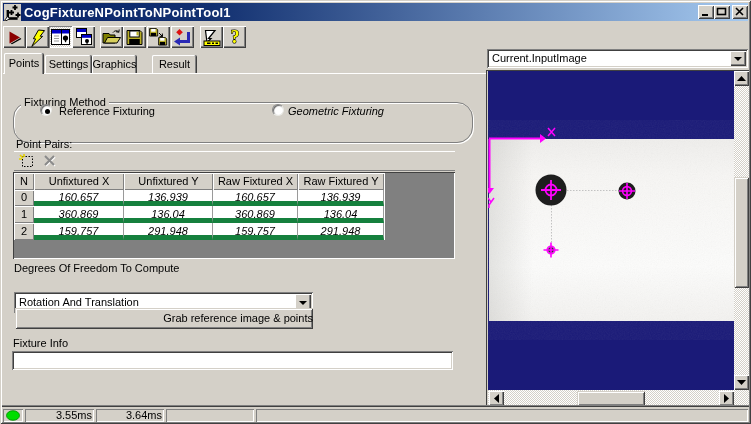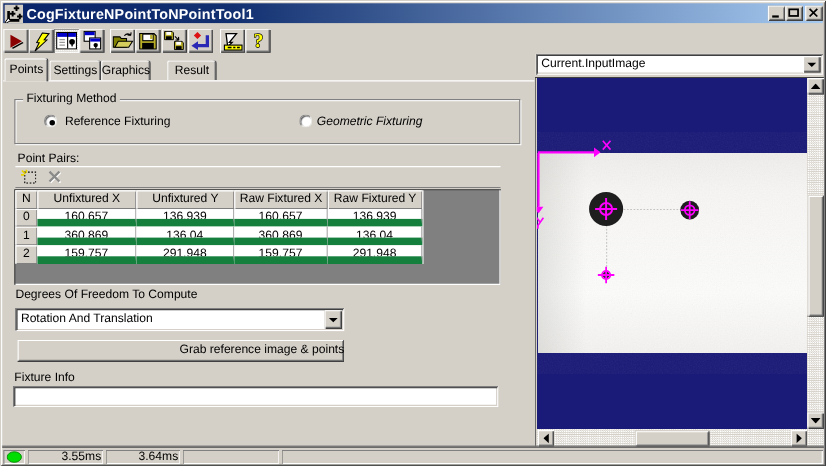--- a/index.html
+++ b/index.html
@@ -44,21 +44,21 @@
 .glabel { position:absolute; top:-7px; left:7px; background:#d4d0c8; padding:0 3px; }
 
 .radio { position:absolute; width:12px; height:12px; border-radius:50%; background:#fff; box-sizing:border-box;
   border:1px solid #878787; border-bottom-color:#e8e8e4; border-right-color:#e8e8e4;
   box-shadow: inset 1px 1px 1px #666; }
 .radio.on::after { content:""; position:absolute; left:3.5px; top:3.5px; width:5px; height:5px; border-radius:50%; background:#000; }
 
 .hdrcell { position:absolute; background:#d4d0c8; text-align:center; overflow:hidden;
   box-shadow: inset 1px 1px 0 #fff, inset -1px -1px 0 #808080; }
 .datacell { position:absolute; background:#fff; text-align:center; overflow:hidden;
-  border-right:1px solid #9a9a9a; border-bottom:7px solid #15803d; }
+  border-right:1px solid #9a9a9a; border-bottom:5px solid #15803d;font-style:italic; }
 
 .combo { background:#fff;
   box-shadow: inset 1px 1px 0 #808080, inset -1px -1px 0 #fff, inset 2px 2px 0 #404040, inset -2px -2px 0 #d4d0c8; }
 .dd { position:absolute; top:2px; right:2px; width:16px; background:#d4d0c8;
   box-shadow: inset 1px 1px 0 #fff, inset -1px -1px 0 #404040, inset -2px -2px 0 #808080;
   display:flex; align-items:center; justify-content:center; }
 .arrow-down { width:0; height:0; border-left:4px solid transparent; border-right:4px solid transparent; border-top:4px solid #000; }
 
 .track { background:repeating-conic-gradient(#fff 0% 25%, #d4d0c8 0% 50%) 0 0/2px 2px; }
 .sbtn { position:absolute; background:#d4d0c8;
@@ -182,21 +182,21 @@
     </svg>
   </div>
 
   <div class="abs tab sel" style="left:4px; width:40px;">Points</div>
   <div class="abs tab" style="left:45px; width:47px;">Settings</div>
   <div class="abs tab" style="left:92px; width:45px;">Graphics</div>
   <div class="abs tab" style="left:152px; width:45px;">Result</div>
   <div id="page" class="abs"></div>
   <div class="abs" style="left:5px;top:56px;width:37px;height:16px;border:1px dotted #000;"></div>
 
-  <div class="abs group" style="left:13px; top:90px; width:460px; height:41px;">
+  <div class="abs group" style="left:13px; top:102px; width:460px; height:41px;border-radius:16px;">
     <span class="glabel">Fixturing Method</span>
   </div>
   <div class="radio on abs" style="left:40px; top:104px;"></div>
   <div class="abs" style="left:59px; top:105px;">Reference Fixturing</div>
   <div class="radio abs" style="left:272px; top:104px;"></div>
   <div class="abs" style="left:288px; top:105px;font-style:italic;">Geometric Fixturing</div>
 
   <div class="abs" style="left:16px; top:138px;">Point Pairs:</div>
   <div class="abs" style="left:14px; top:151px; width:441px; height:20px; background:#d4d0c8; box-shadow: inset 0 1px 0 #fff, inset 0 -1px 0 #808080;">
     <svg class="abs" style="left:5px;top:3px;" width="14" height="13">
@@ -227,21 +227,21 @@
     <div class="datacell" style="left:199px;top:33px;width:85px;height:17px;padding-top:2px;">360.869</div>
     <div class="datacell" style="left:284px;top:33px;width:86px;height:17px;padding-top:2px;">136.04</div>
     <div class="hdrcell" style="left:0;top:50px;width:20px;height:17px;padding-top:2px;">2</div>
     <div class="datacell" style="left:20px;top:50px;width:90px;height:17px;padding-top:2px;">159.757</div>
     <div class="datacell" style="left:110px;top:50px;width:89px;height:17px;padding-top:2px;">291.948</div>
     <div class="datacell" style="left:199px;top:50px;width:85px;height:17px;padding-top:2px;">159.757</div>
     <div class="datacell" style="left:284px;top:50px;width:86px;height:17px;padding-top:2px;">291.948</div>
   </div>
 
   <div class="abs" style="left:14px; top:262px;">Degrees Of Freedom To Compute</div>
-  <div class="abs combo" style="left:14px; top:280px; width:299px; height:21px; padding:4px 0 0 5px;">Rotation And Translation
+  <div class="abs combo" style="left:14px; top:292px; width:299px; height:21px; padding:4px 0 0 5px;">Rotation And Translation
     <div class="dd" style="height:17px;">
         <div class="arrow-down"></div>
       </div>
   </div>
   <div class="abs raised2" style="left:15px; top:308px; width:298px; height:21px; text-align:right; padding-top:4px;">Grab reference image &amp; points</div>
 
   <div class="abs" style="left:13px; top:337px;">Fixture Info</div>
   <div class="abs combo" style="left:12px; top:351px; width:441px; height:19px;"></div>
 
   <div class="abs combo" style="left:487px; top:49px; width:261px; height:19px; padding:3px 0 0 5px;">Current.InputImage

